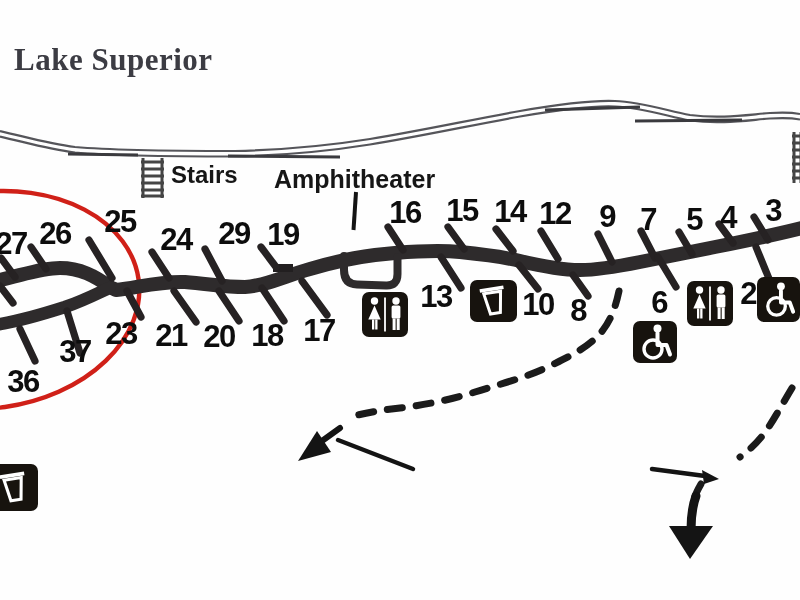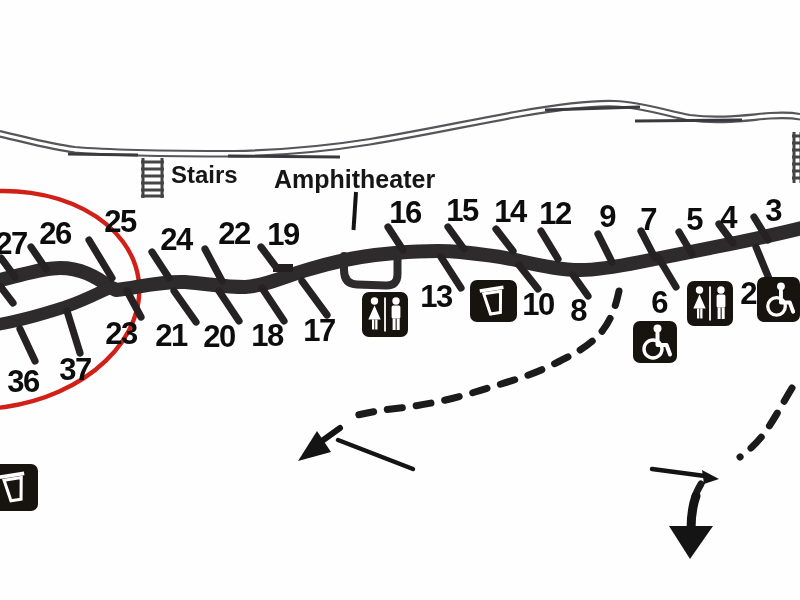--- a/index.html
+++ b/index.html
@@ -201,21 +201,21 @@
           <use href="#sym-accessible"></use>
         </svg>
       </div>
     </div>
 
   <div id="labels-layer">
       <div class="site-num" style="left: 11px; top: 243px;">27</div>
       <div class="site-num" style="left: 55px; top: 233px;">26</div>
       <div class="site-num" style="left: 120px; top: 221px;">25</div>
       <div class="site-num" style="left: 176px; top: 239px;">24</div>
-      <div class="site-num" style="left: 234px; top: 233px;">22</div>
+      <div class="site-num" style="left: 234px; top: 233px;">29</div>
       <div class="site-num" style="left: 283px; top: 234px;">19</div>
       <div class="site-num" style="left: 405px; top: 212px;">16</div>
       <div class="site-num" style="left: 462px; top: 210px;">15</div>
       <div class="site-num" style="left: 510px; top: 211px;">14</div>
       <div class="site-num" style="left: 555px; top: 213px;">12</div>
       <div class="site-num" style="left: 607px; top: 216px;">9</div>
       <div class="site-num" style="left: 648px; top: 219px;">7</div>
       <div class="site-num" style="left: 694px; top: 219px;">5</div>
       <div class="site-num" style="left: 728px; top: 217px;">4</div>
       <div class="site-num" style="left: 773px; top: 210px;">3</div>
@@ -223,18 +223,19 @@
       <div class="site-num" style="left: 171px; top: 335px;">21</div>
       <div class="site-num" style="left: 219px; top: 336px;">20</div>
       <div class="site-num" style="left: 267px; top: 335px;">18</div>
       <div class="site-num" style="left: 319px; top: 330px;">17</div>
       <div class="site-num" style="left: 436px; top: 296px;">13</div>
       <div class="site-num" style="left: 538px; top: 304px;">10</div>
       <div class="site-num" style="left: 578px; top: 310px;">8</div>
       <div class="site-num" style="left: 659px; top: 302px;">6</div>
       <div class="site-num" style="left: 748px; top: 293px;">2</div>
       <div class="site-num" style="left: 23px; top: 381px;">36</div>
-      <div class="site-num" style="left: 75px; top: 369px;">37</div>
+      <div class="site-num" style="left: 75px; top: 351px;">37</div>
     </div>
 
+  <div class="txt" id="lake-label" style="left:14px;top:42px;">Lake Superior</div>
   <div class="txt" id="stairs-label" style="left:171px;top:161px;">Stairs</div>
   <div class="txt" id="amphitheater-label" style="left:274px;top:165px;">Amphitheater</div>
 </div>
 
 </body></html>

